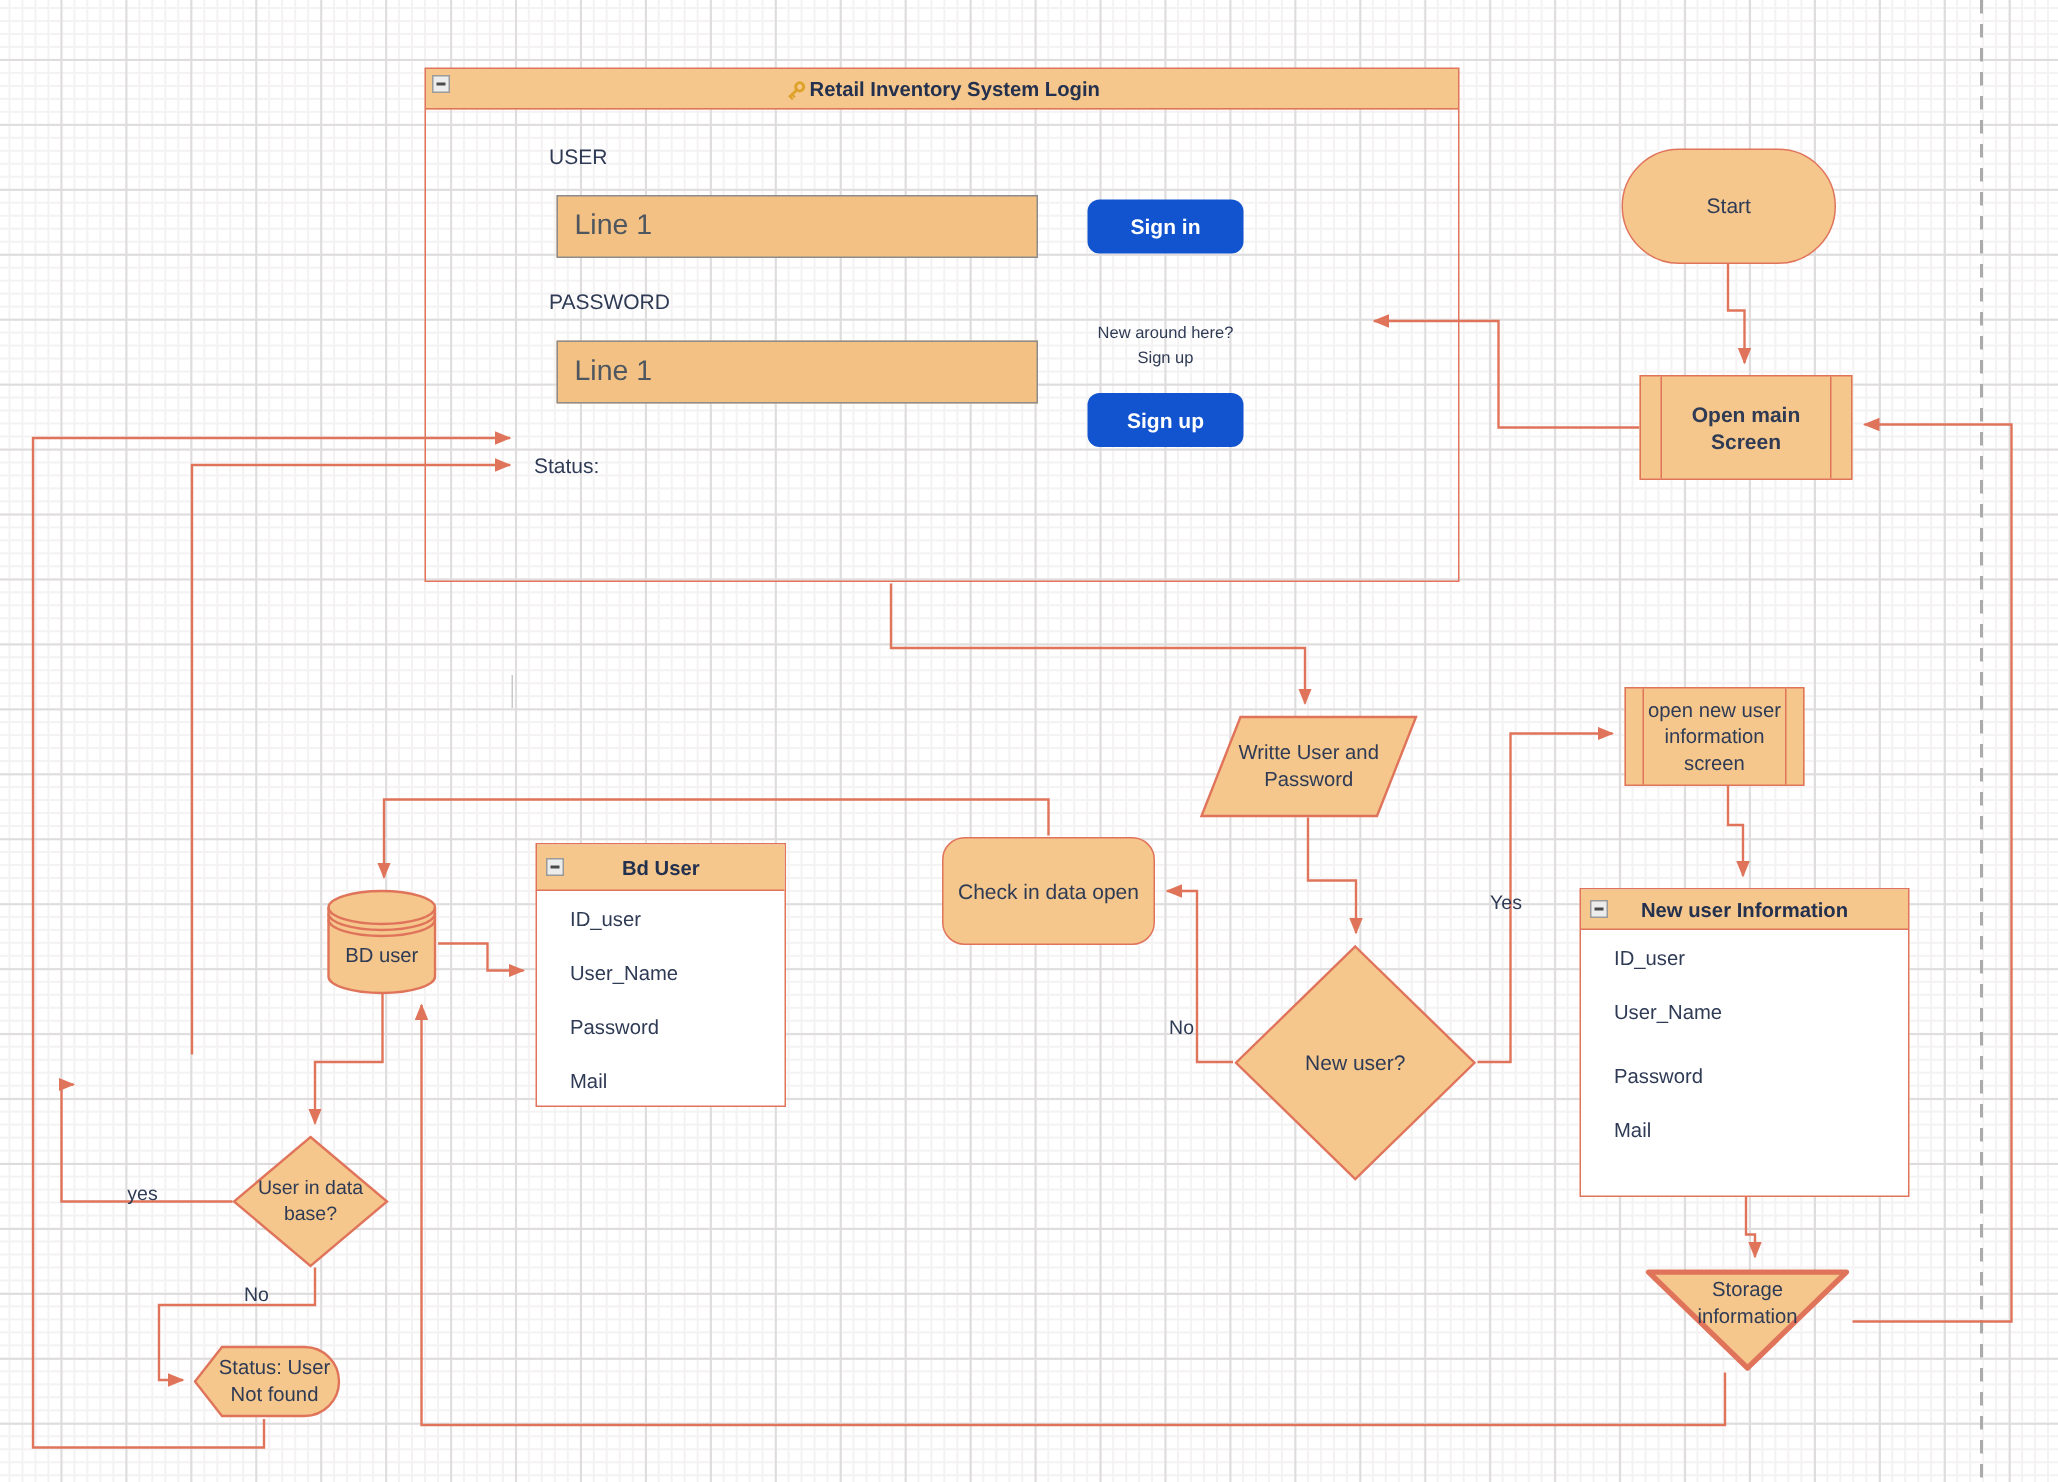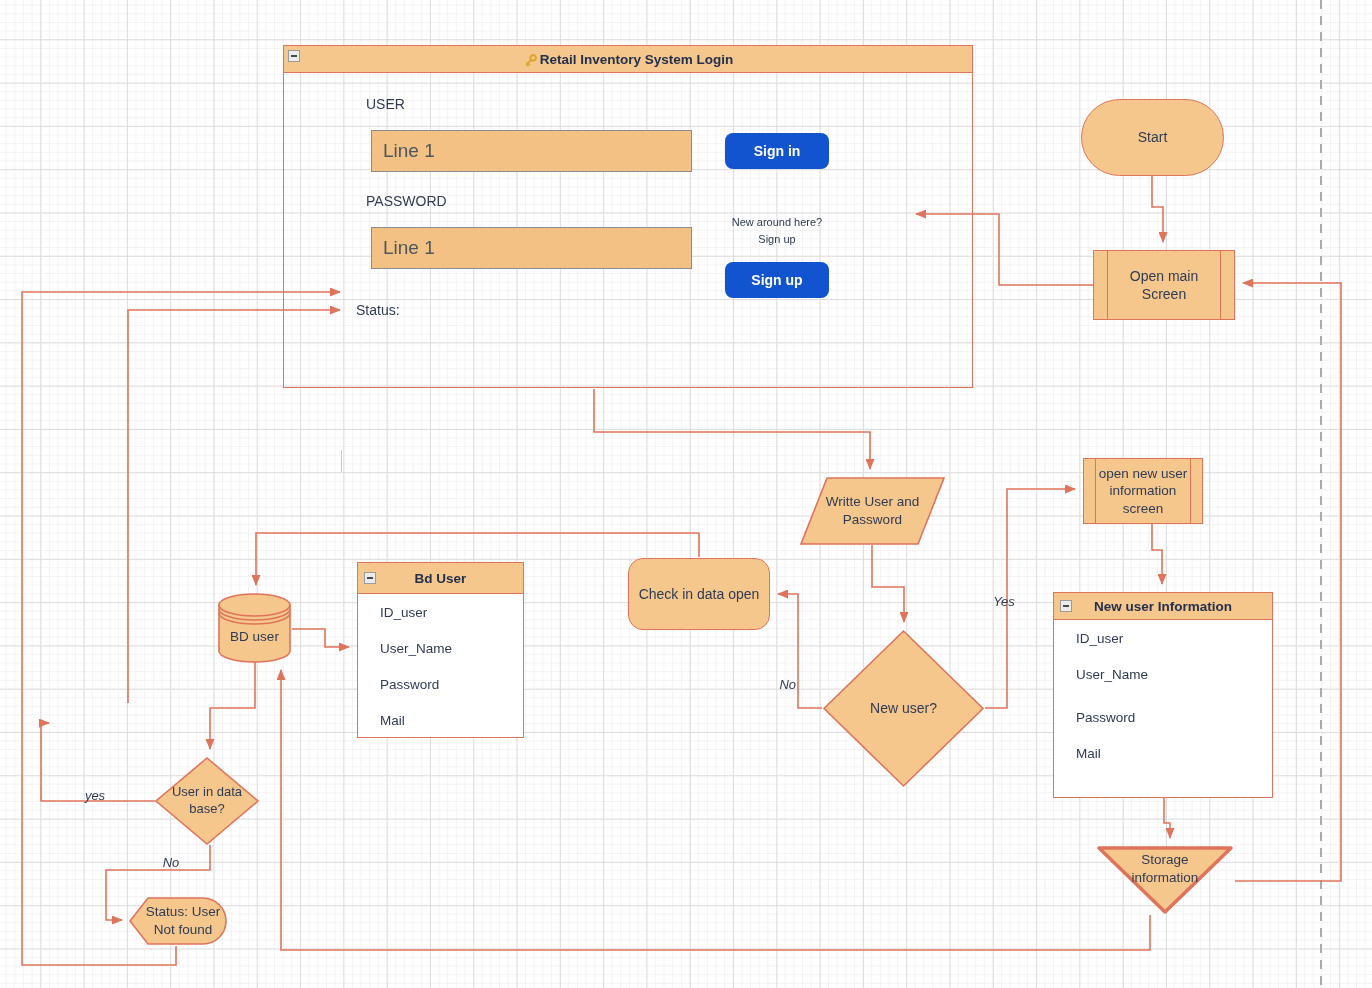--- a/index.html
+++ b/index.html
@@ -27,21 +27,21 @@
     text-align:center;color:var(--text);font-size:13.5px;line-height:1.3;
   }
   .fillshape{background:var(--fill);border:1.6px solid var(--stroke);box-sizing:border-box;}
   .stadium{border-radius:40px;font-size:14px;}
   .rounded{border-radius:15px;font-size:14px;}
   .predef{font-size:13.5px;}
   .ppbar{position:absolute;top:0;bottom:0;width:0;border-left:1.6px solid var(--stroke);}
   .shape-svg svg{position:absolute;inset:0;overflow:visible;}
   .shape-label{position:relative;z-index:2;padding:0 6px;}
   .edge-label{
-    position:absolute;color:var(--text);font-size:13px;z-index:5;font-style:italic;
+    position:absolute;color:var(--text);font-size:13px;z-index:5;
   }
   
   .window{
     position:absolute;border:1.6px solid var(--stroke);box-sizing:border-box;background:transparent;
   }
   .titlebar{
     position:absolute;left:0;right:0;top:0;height:26px;background:var(--fill);
     border-bottom:1.6px solid var(--stroke);display:flex;align-items:center;justify-content:center;
     color:#23304E;font-weight:bold;font-size:13.5px;gap:2px;
   }
@@ -166,21 +166,21 @@
     <div class="fieldlabel" style="left:72px;top:256px;">Status:</div>
   </div>
 
   <div class="node fillshape stadium" style="left:1081px;top:99px;width:143px;height:77px;z-index:2;justify-content:center;">
     <span>Start</span>
   </div>
 
   <div class="node fillshape predef" style="left:1093px;top:250px;width:142px;height:70px;z-index:2;font-size:14px;">
     <div class="ppbar" style="left:13px;"></div>
     <div class="ppbar" style="right:13px;"></div>
-    <span class="shape-label" style="width:100px;">Open main Screen</span>
+    <span class="shape-label" style="width:100px;font-weight:bold;">Open main Screen</span>
   </div>
 
   <div class="node shape-svg" style="left:800px;top:477px;width:145px;height:68px;z-index:2;">
     <svg viewBox="0 0 145 68" width="145" height="68">
       <polygon points="27,1 144,1 118,67 1,67" fill="#F5C78C" stroke="#E0745B" stroke-width="1.6"></polygon>
     </svg>
     <span class="shape-label" style="width:110px;">Writte User and Password</span>
   </div>
 
   <div class="node fillshape rounded" style="left:628px;top:558px;width:142px;height:72px;z-index:2;">

